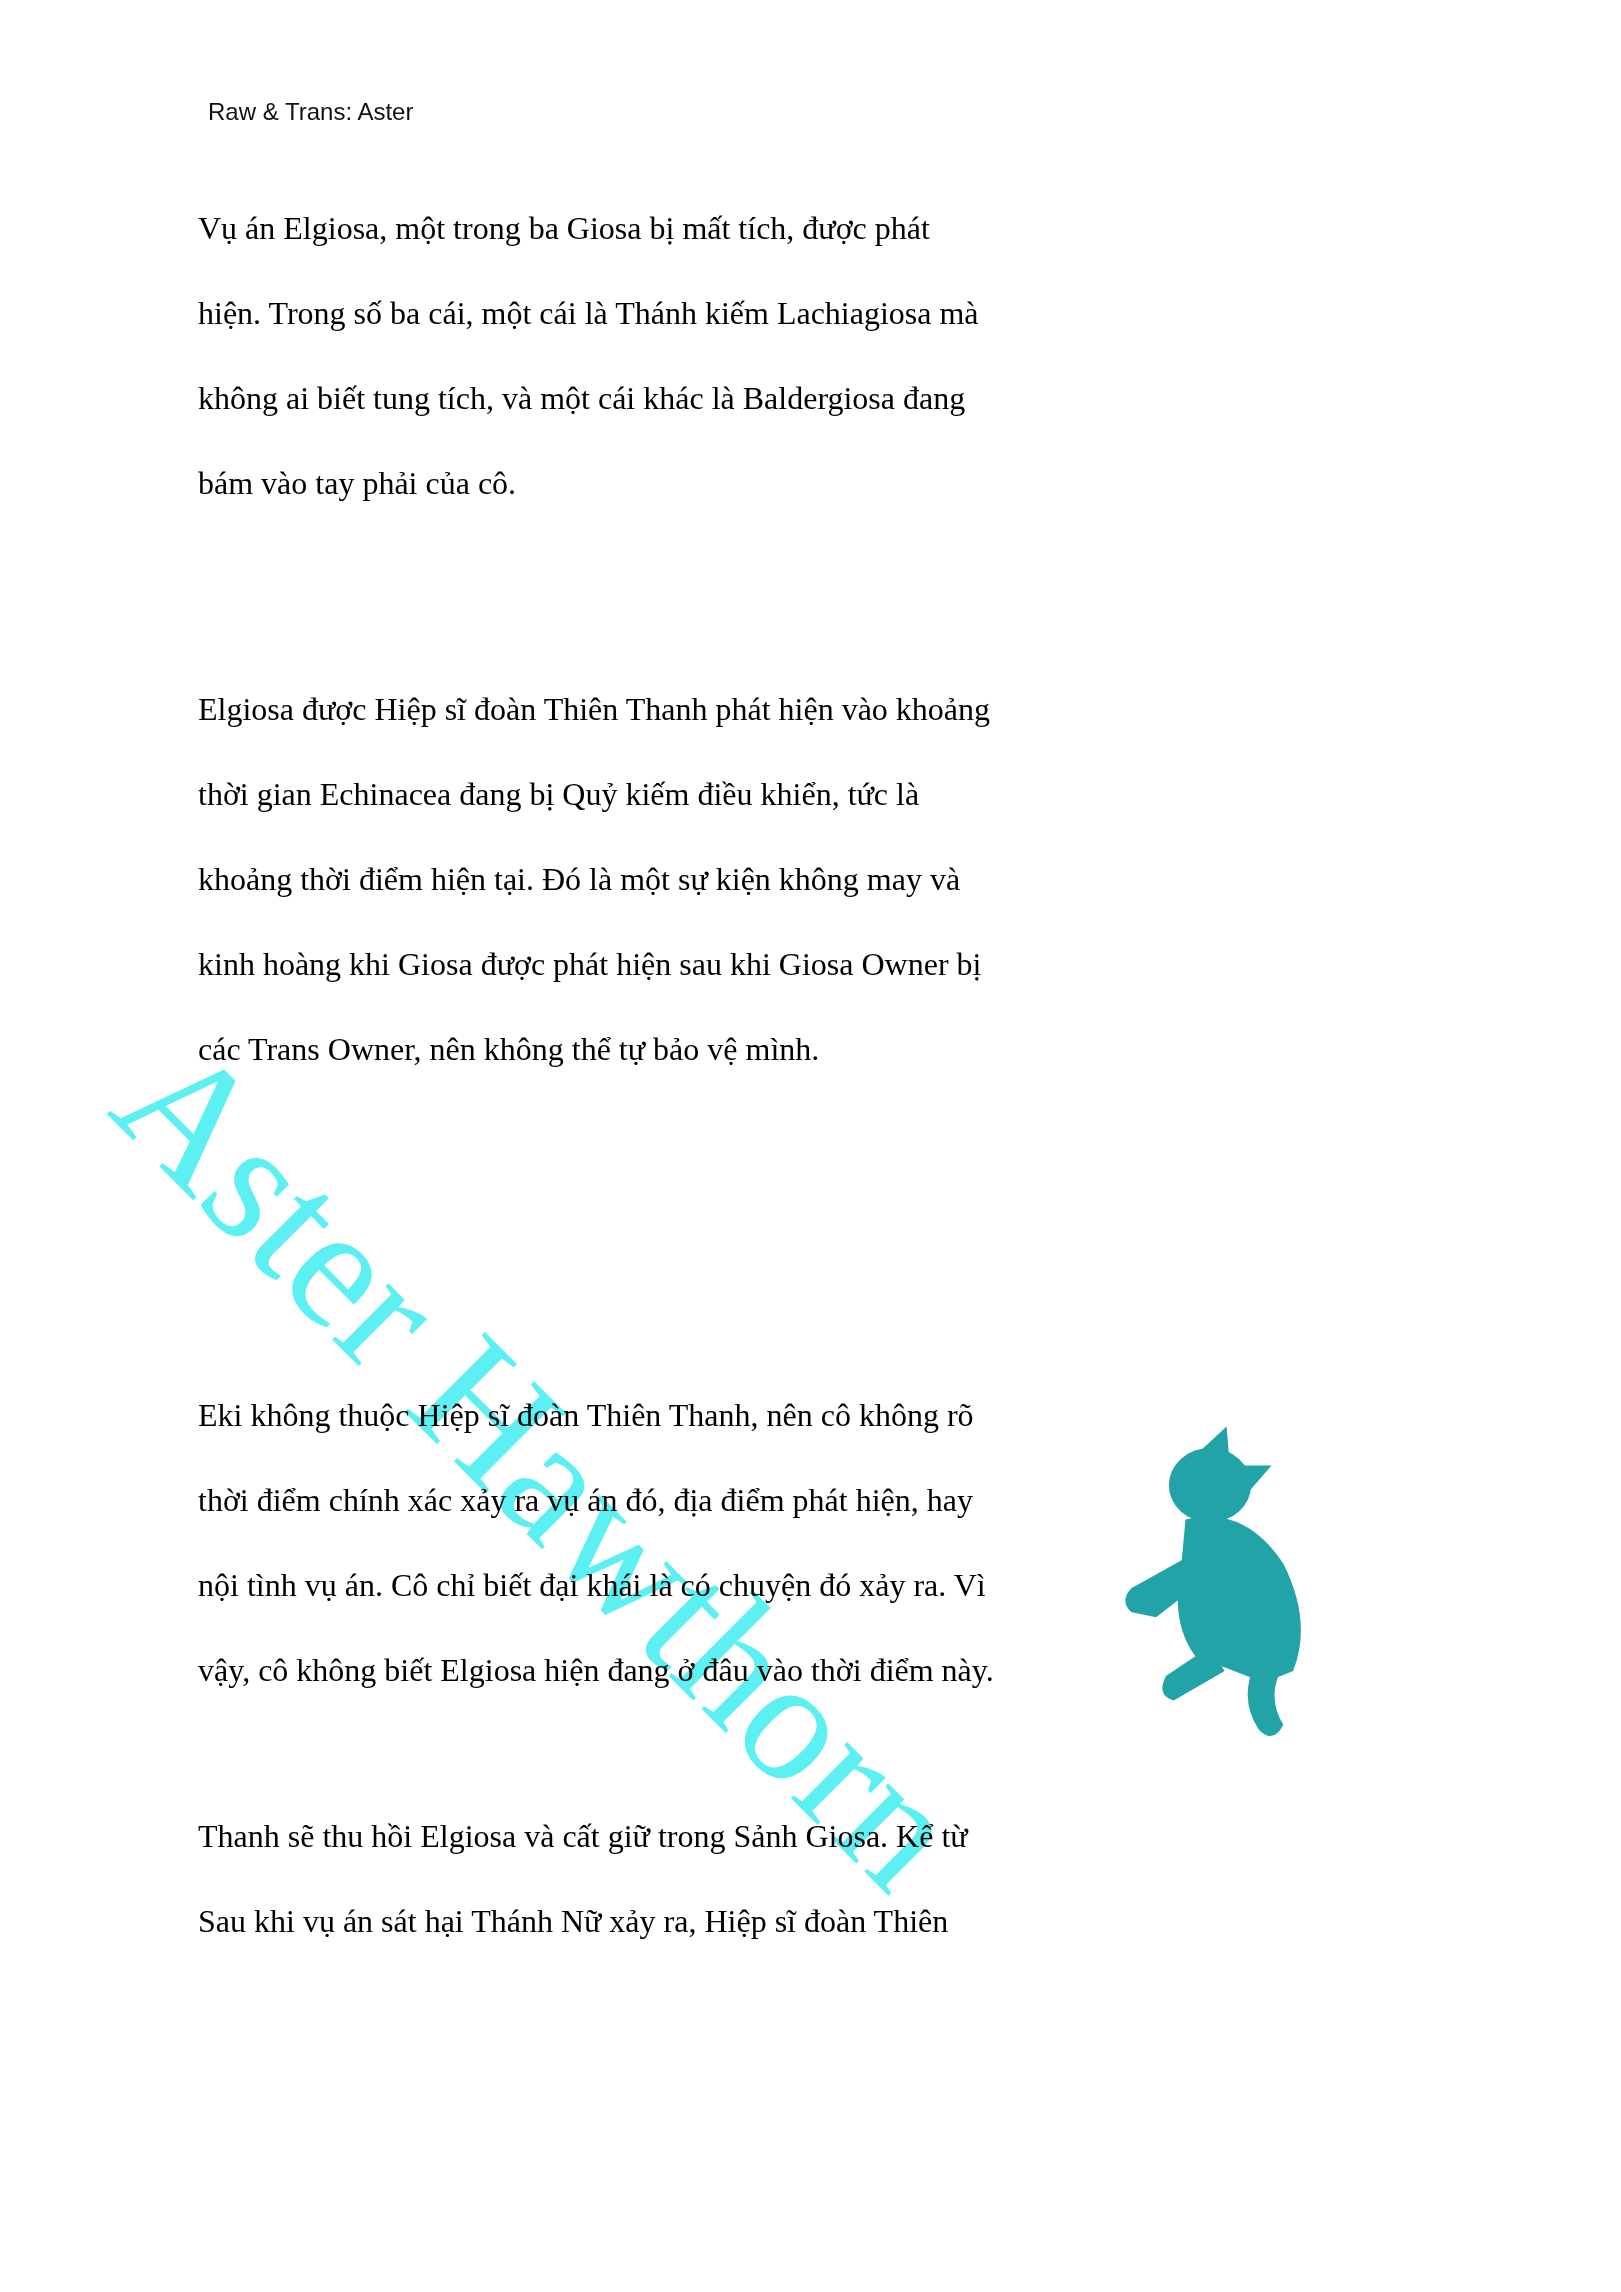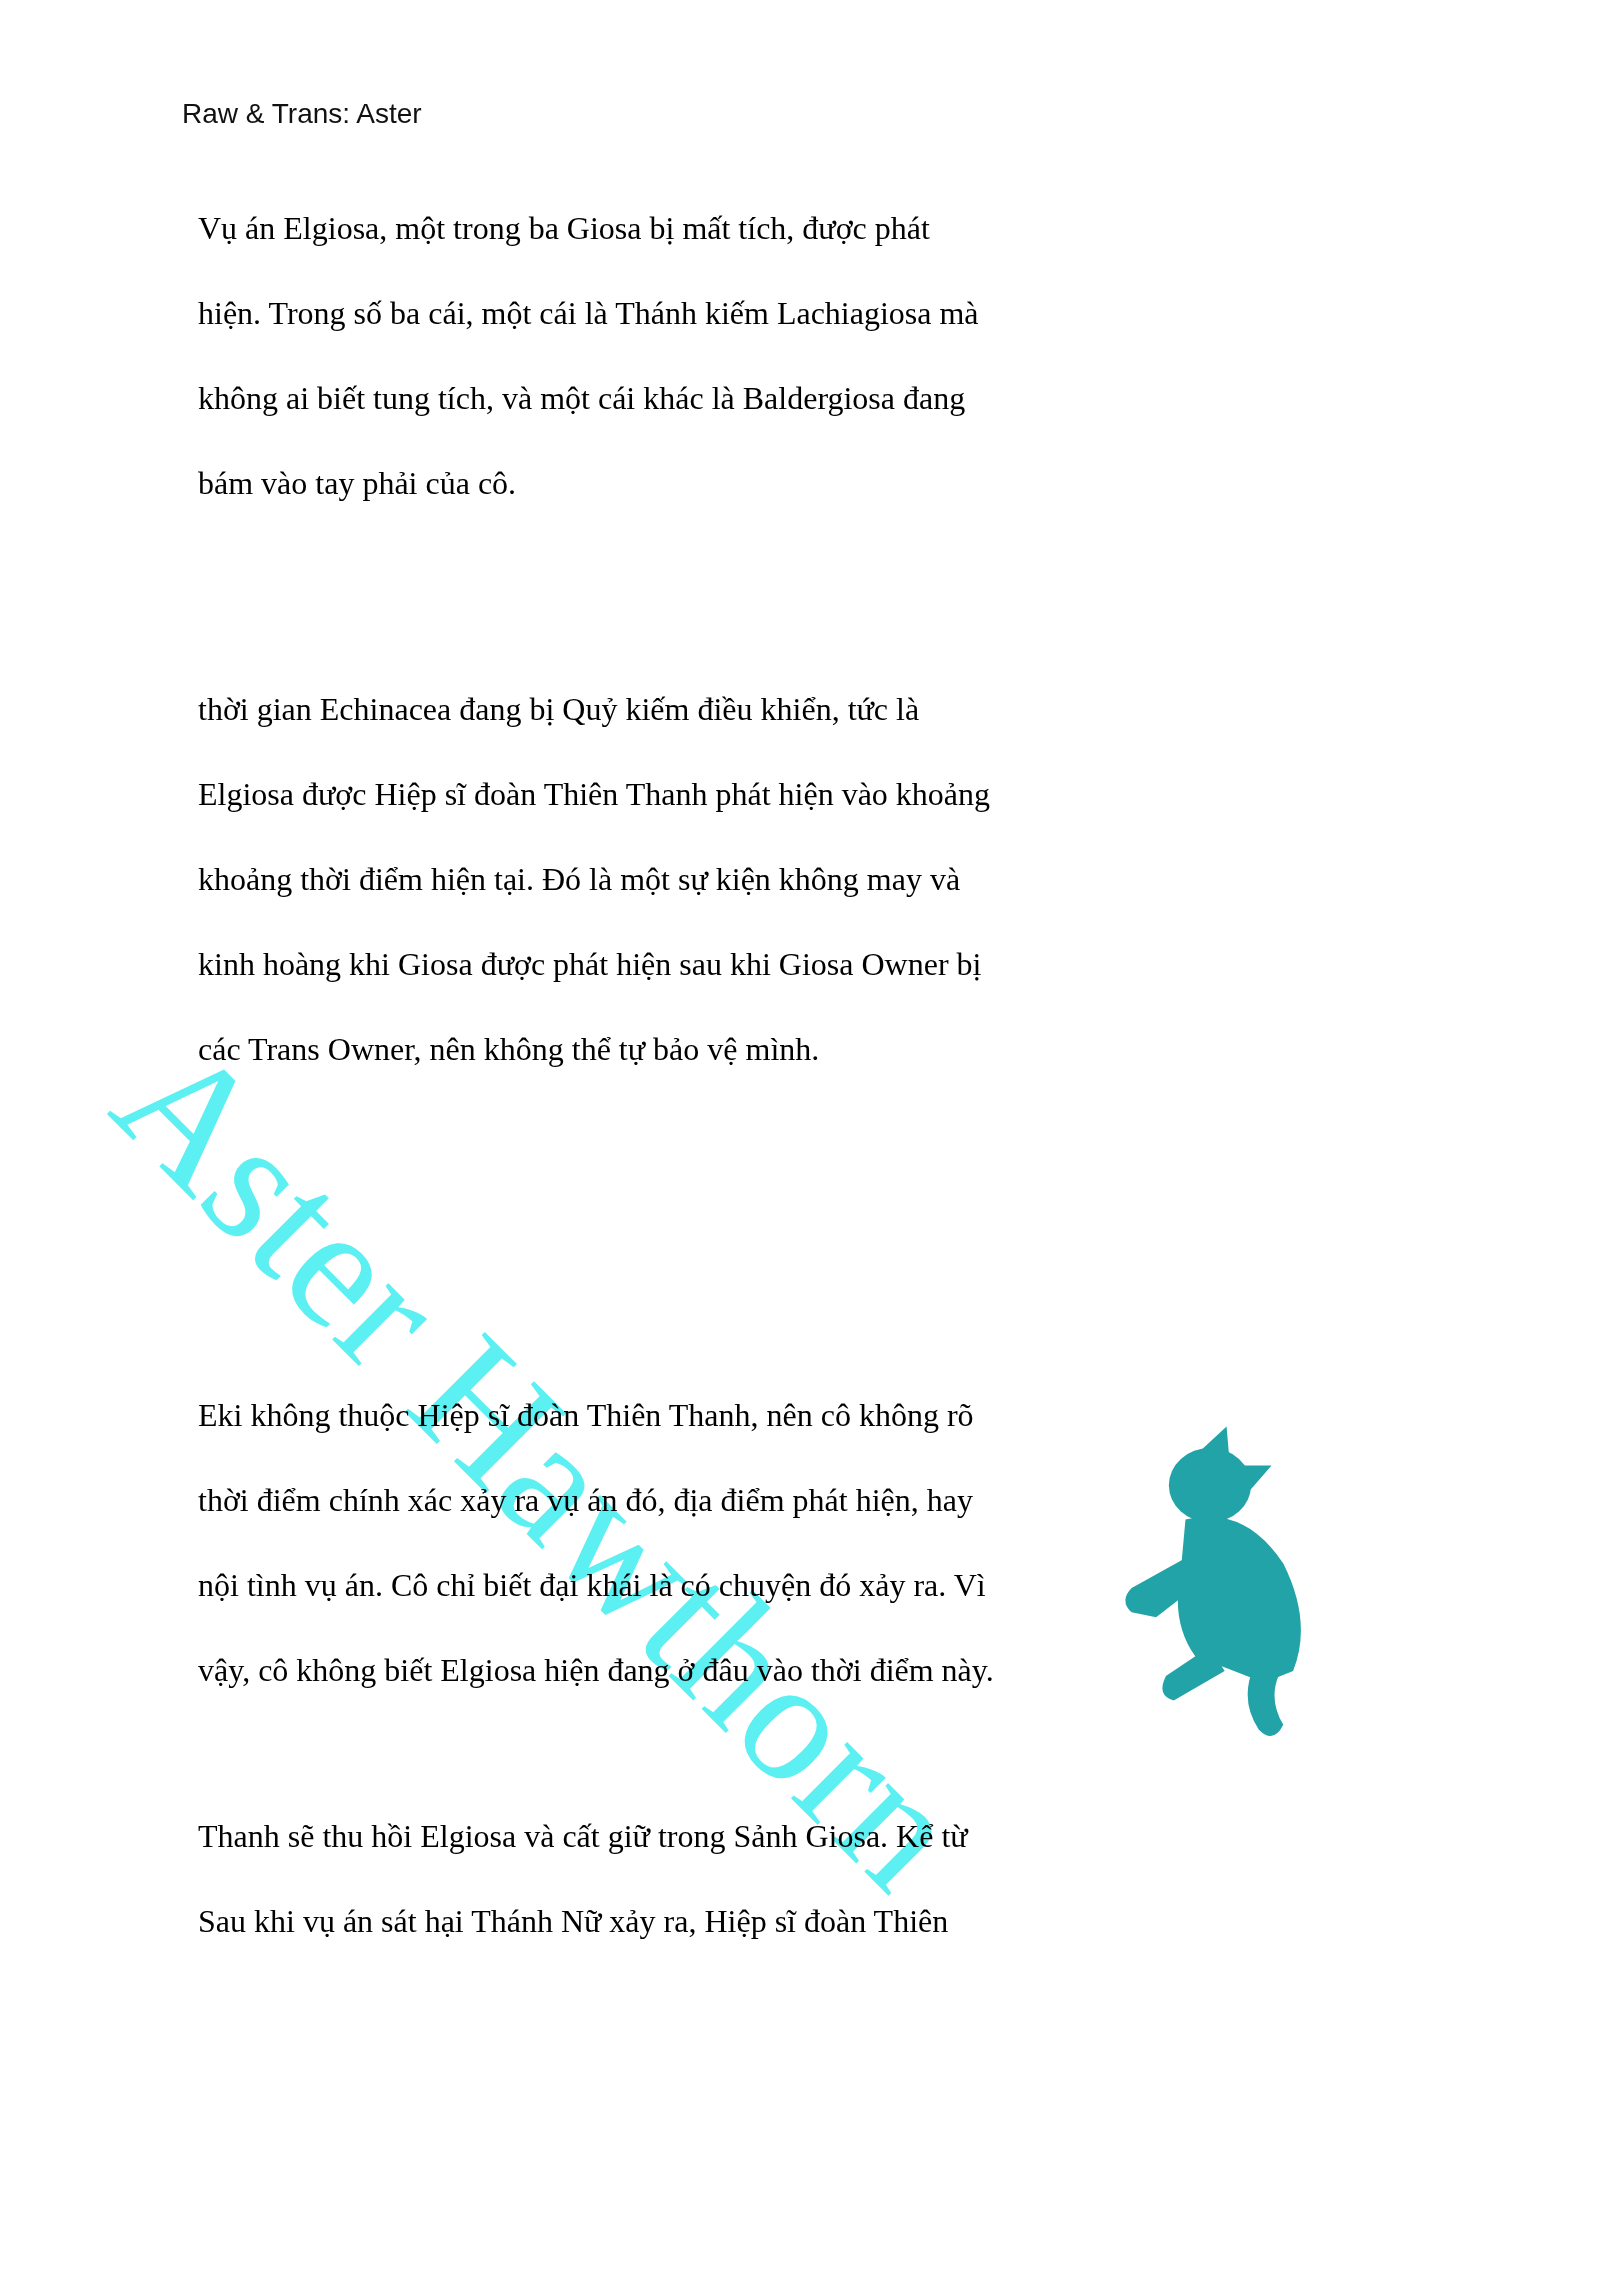--- a/index.html
+++ b/index.html
@@ -1,19 +1,19 @@
 <!DOCTYPE html>
 <html><head>
 <meta charset="utf-8">
 <style>
   html, body { margin: 0; padding: 0; background: #ffffff; }
   body { width: 1621px; height: 2293px; position: relative; overflow: hidden; }
   .header {
-    position: absolute; left: 182px; top: 98px;
-    font-family: "Liberation Sans", sans-serif; font-size: 28px; color: #111;
+    position: absolute; left: 208px; top: 98px;
+    font-family: "Liberation Sans", sans-serif; font-size: 24px; color: #111;
     margin: 0;
   }
   .para {
     position: absolute; left: 198px; margin: 0;
     font-family: "Liberation Serif", serif; font-size: 32px; color: #000;
     line-height: 85px; white-space: nowrap;
   }
   .para .line { display: block; }
   #p1 { top: 186px; }
   #p2 { top: 667px; }
@@ -58,22 +58,22 @@
   <p class="header">Raw &amp; Trans: Aster</p>
 
   <p class="para" id="p1">
     <span class="line">Vụ án Elgiosa, một trong ba Giosa bị mất tích, được phát</span>
     <span class="line">hiện. Trong số ba cái, một cái là Thánh kiếm Lachiagiosa mà</span>
     <span class="line">không ai biết tung tích, và một cái khác là Baldergiosa đang</span>
     <span class="line">bám vào tay phải của cô.</span>
   </p>
 
   <p class="para" id="p2">
+    <span class="line">Elgiosa được Hiệp sĩ đoàn Thiên Thanh phát hiện vào khoảng</span>
     <span class="line">thời gian Echinacea đang bị Quỷ kiếm điều khiển, tức là</span>
-    <span class="line">Elgiosa được Hiệp sĩ đoàn Thiên Thanh phát hiện vào khoảng</span>
     <span class="line">khoảng thời điểm hiện tại. Đó là một sự kiện không may và</span>
     <span class="line">kinh hoàng khi Giosa được phát hiện sau khi Giosa Owner bị</span>
     <span class="line">các Trans Owner, nên không thể tự bảo vệ mình.</span>
   </p>
 
   <p class="para" id="p3">
     <span class="line">Eki không thuộc Hiệp sĩ đoàn Thiên Thanh, nên cô không rõ</span>
     <span class="line">thời điểm chính xác xảy ra vụ án đó, địa điểm phát hiện, hay</span>
     <span class="line">nội tình vụ án. Cô chỉ biết đại khái là có chuyện đó xảy ra. Vì</span>
     <span class="line">vậy, cô không biết Elgiosa hiện đang ở đâu vào thời điểm này.</span>

